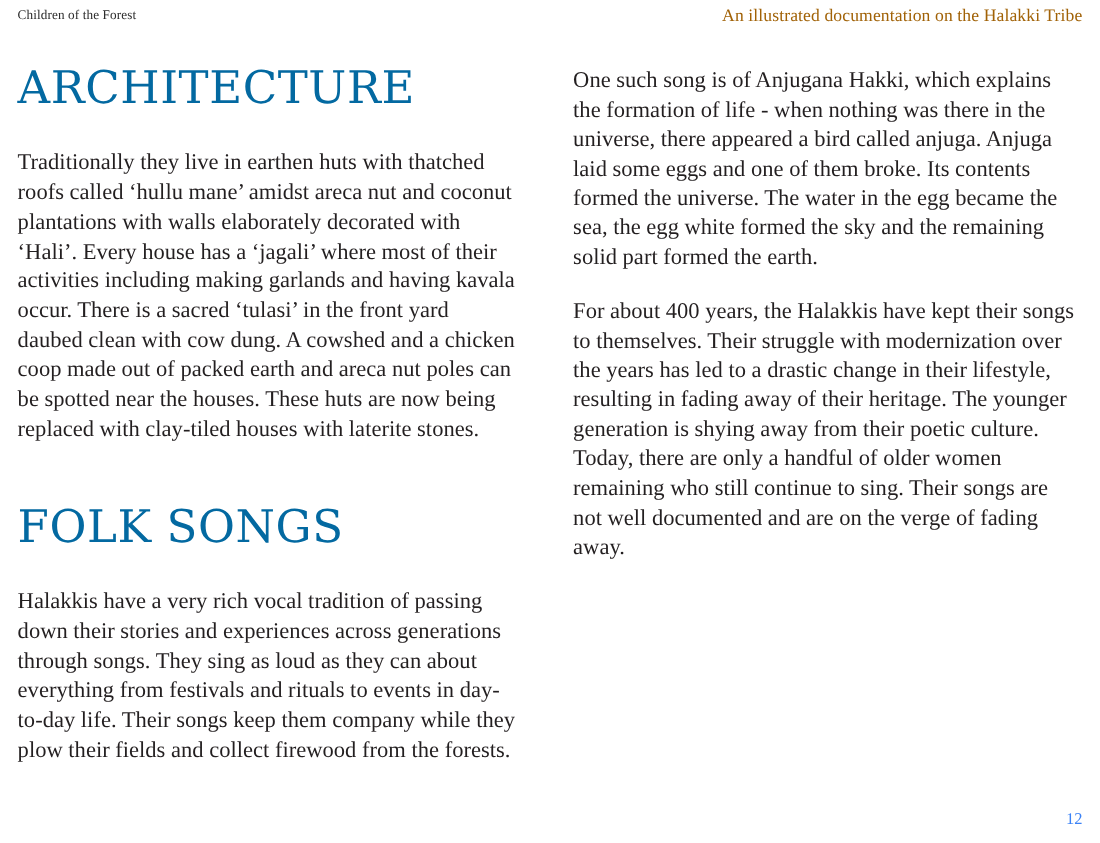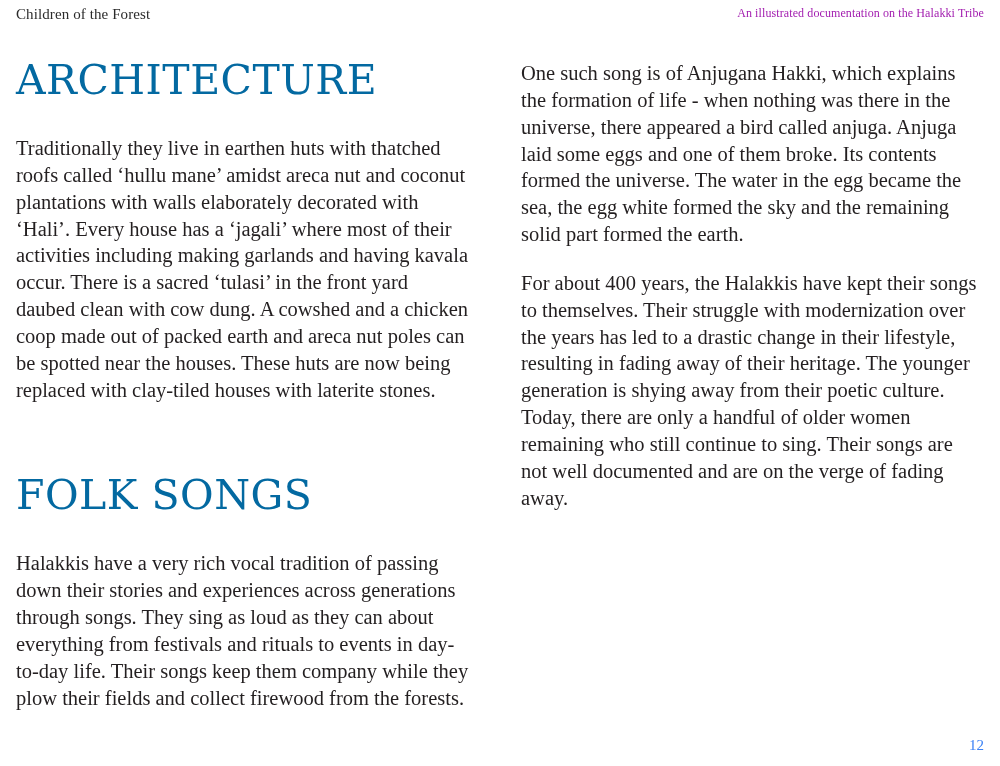--- a/index.html
+++ b/index.html
@@ -27,30 +27,30 @@
     left: 0;
     right: 0;
     height: 22px;
     padding: 0 16px;
     box-sizing: border-box;
   }
   .header-left {
     position: absolute;
     left: 16px;
     top: 0;
-    font-size: 15px;
+    font-size: 12px;
     color: #2b2b2b;
     letter-spacing: 0.1px;
   }
   .header-right {
     position: absolute;
     right: 16px;
     top: 0;
-    font-size: 12px;
-    color: #a21caf;
+    font-size: 16px;
+    color: #a16207;
     letter-spacing: 0.1px;
   }
   
   .col {
     position: absolute;
     top: 60px;
   }
   .col-left {
     left: 16px;
     width: 456px;
@@ -64,21 +64,21 @@
     font-weight: normal;
     color: #0369a1;
     font-size: 41px;
     line-height: 1;
     margin: 0 0 34px 0;
     letter-spacing: 0.5px;
     font-variant: small-caps;
     text-transform: uppercase;
   }
   h1.section-title.second {
-    margin-top: 72px;
+    margin-top: 56px;
   }
   p.body {
     font-size: 20.5px;
     line-height: 1.31;
     margin: 0 0 22px 0;
     color: #231f20;
     text-align: left;
     hyphens: none;
   }
   p.body:last-child {

